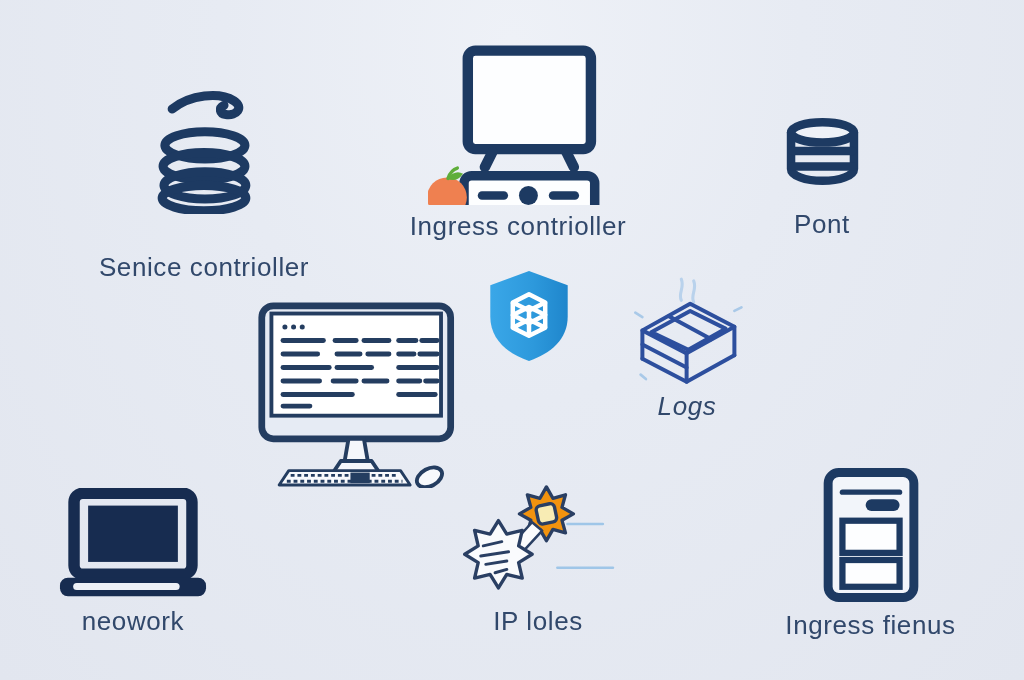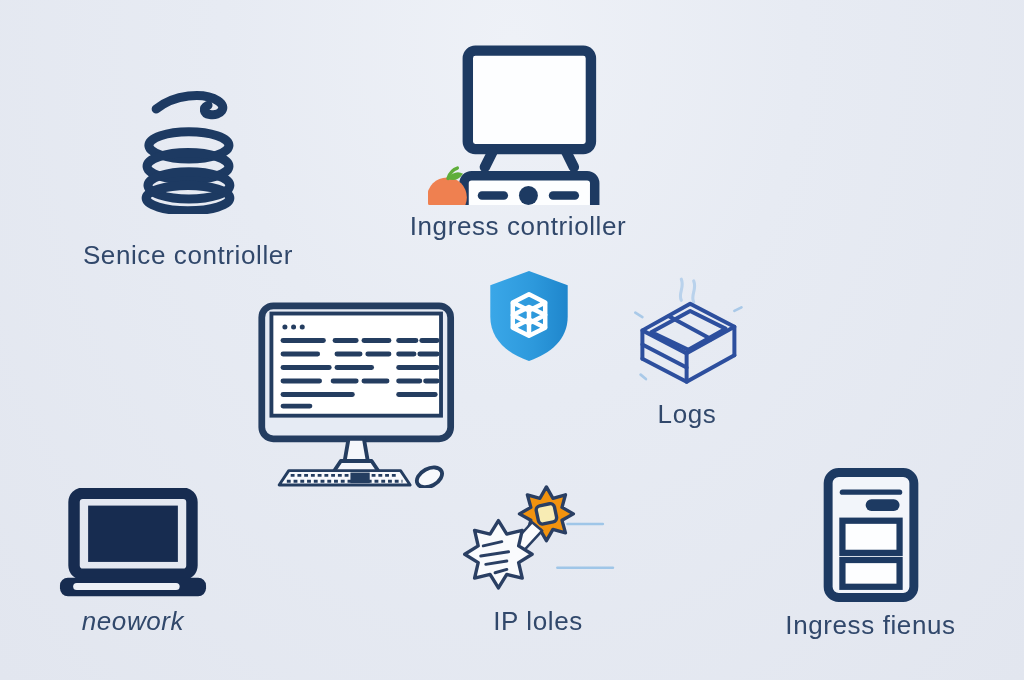--- a/index.html
+++ b/index.html
@@ -8,32 +8,32 @@
     position:relative;width:1024px;height:680px;overflow:hidden;
     background:radial-gradient(ellipse at 50% 6%, #eef1f7 0%, #e7ebf3 40%, #e2e6ef 100%);
   }
   .group{position:absolute;display:flex;flex-direction:column;align-items:center;}
   .label{
     font-size:26px;color:#31486b;letter-spacing:.6px;text-align:left;
     font-family:"Liberation Sans",sans-serif;white-space:nowrap;
   }
   svg{display:block;}
   
-  .g-spring  {left:58px;  top:84px;  width:260px;}
+  .g-spring  {left:74px;  top:84px;  width:260px;gap:12px;}
   .g-spring  .label{margin-top:26px;}
   .g-tv      {left:398px; top:44px;  width:240px;}
   .g-tv      .label{margin-top:6px;}
   .g-db      {left:737px; top:116px; width:170px;}
   .g-db      .label{margin-top:16px;}
   .g-desktop {left:256px; top:300px;}
   .g-shield  {left:484px; top:268px;}
   .g-crate   {left:612px; top:272px; width:150px;}
-  .g-crate   .label{margin-top:12px;}
+  .g-crate   .label{margin-top:4px;font-style:italic;}
   .g-laptop  {left:48px;  top:488px; width:170px;}
-  .g-laptop  .label{margin-top:8px;font-style:italic;}
+  .g-laptop  .label{margin-top:8px;}
   .g-burst   {left:448px; top:480px; width:180px;}
   .g-burst   .label{margin-top:12px;}
   .g-server  {left:778px; top:468px; width:185px;}
   .g-server  .label{margin-top:8px;}
 </style>
 </head>
 <body>
 
 <div id="canvas">
 
@@ -61,20 +61,31 @@
       <circle cx="106" cy="160" r="10" fill="#1d3a62"></circle>
       <g>
         <circle cx="20" cy="162" r="21" fill="#ef8050"></circle>
         <path d="M21,142 q3,-9 10,-11" fill="none" stroke="#5fae3a" stroke-width="3.5" stroke-linecap="round"></path>
         <path d="M20,142 q9,-10 17,-5 q-7,10 -17,5 Z" fill="#5fae3a"></path>
       </g>
     </svg>
     <div class="label">Ingress contrioller</div>
   </div>
 
+  <div class="group g-db">
+    <svg width="85" height="77" viewBox="0 0 100 90">
+      <g fill="none" stroke="#1d3a62" stroke-width="10" stroke-linecap="round">
+        <ellipse cx="50" cy="19" rx="37" ry="12" fill="#eef1f7"></ellipse>
+        <path d="M13,19 L13,62 A37,14 0 0 0 87,62 L87,19"></path>
+        <line x1="15" y1="41" x2="85" y2="41"></line>
+        <line x1="15" y1="59" x2="85" y2="59"></line>
+      </g>
+    </svg>
+    <div class="label">Pont</div>
+  </div>
 
   <div class="group g-desktop">
     <svg width="212" height="188" viewBox="0 0 220 195">
       <rect x="6" y="6" width="196" height="138" rx="12" fill="#e6ebf4" stroke="#243d60" stroke-width="7"></rect>
       <rect x="16" y="14" width="176" height="106" fill="#ffffff" stroke="#243d60" stroke-width="4"></rect>
       <g fill="#243d60">
         <circle cx="30" cy="28" r="2.6"></circle>
           <circle cx="39" cy="28" r="2.6"></circle>
           <circle cx="48" cy="28" r="2.6"></circle>
       </g>

